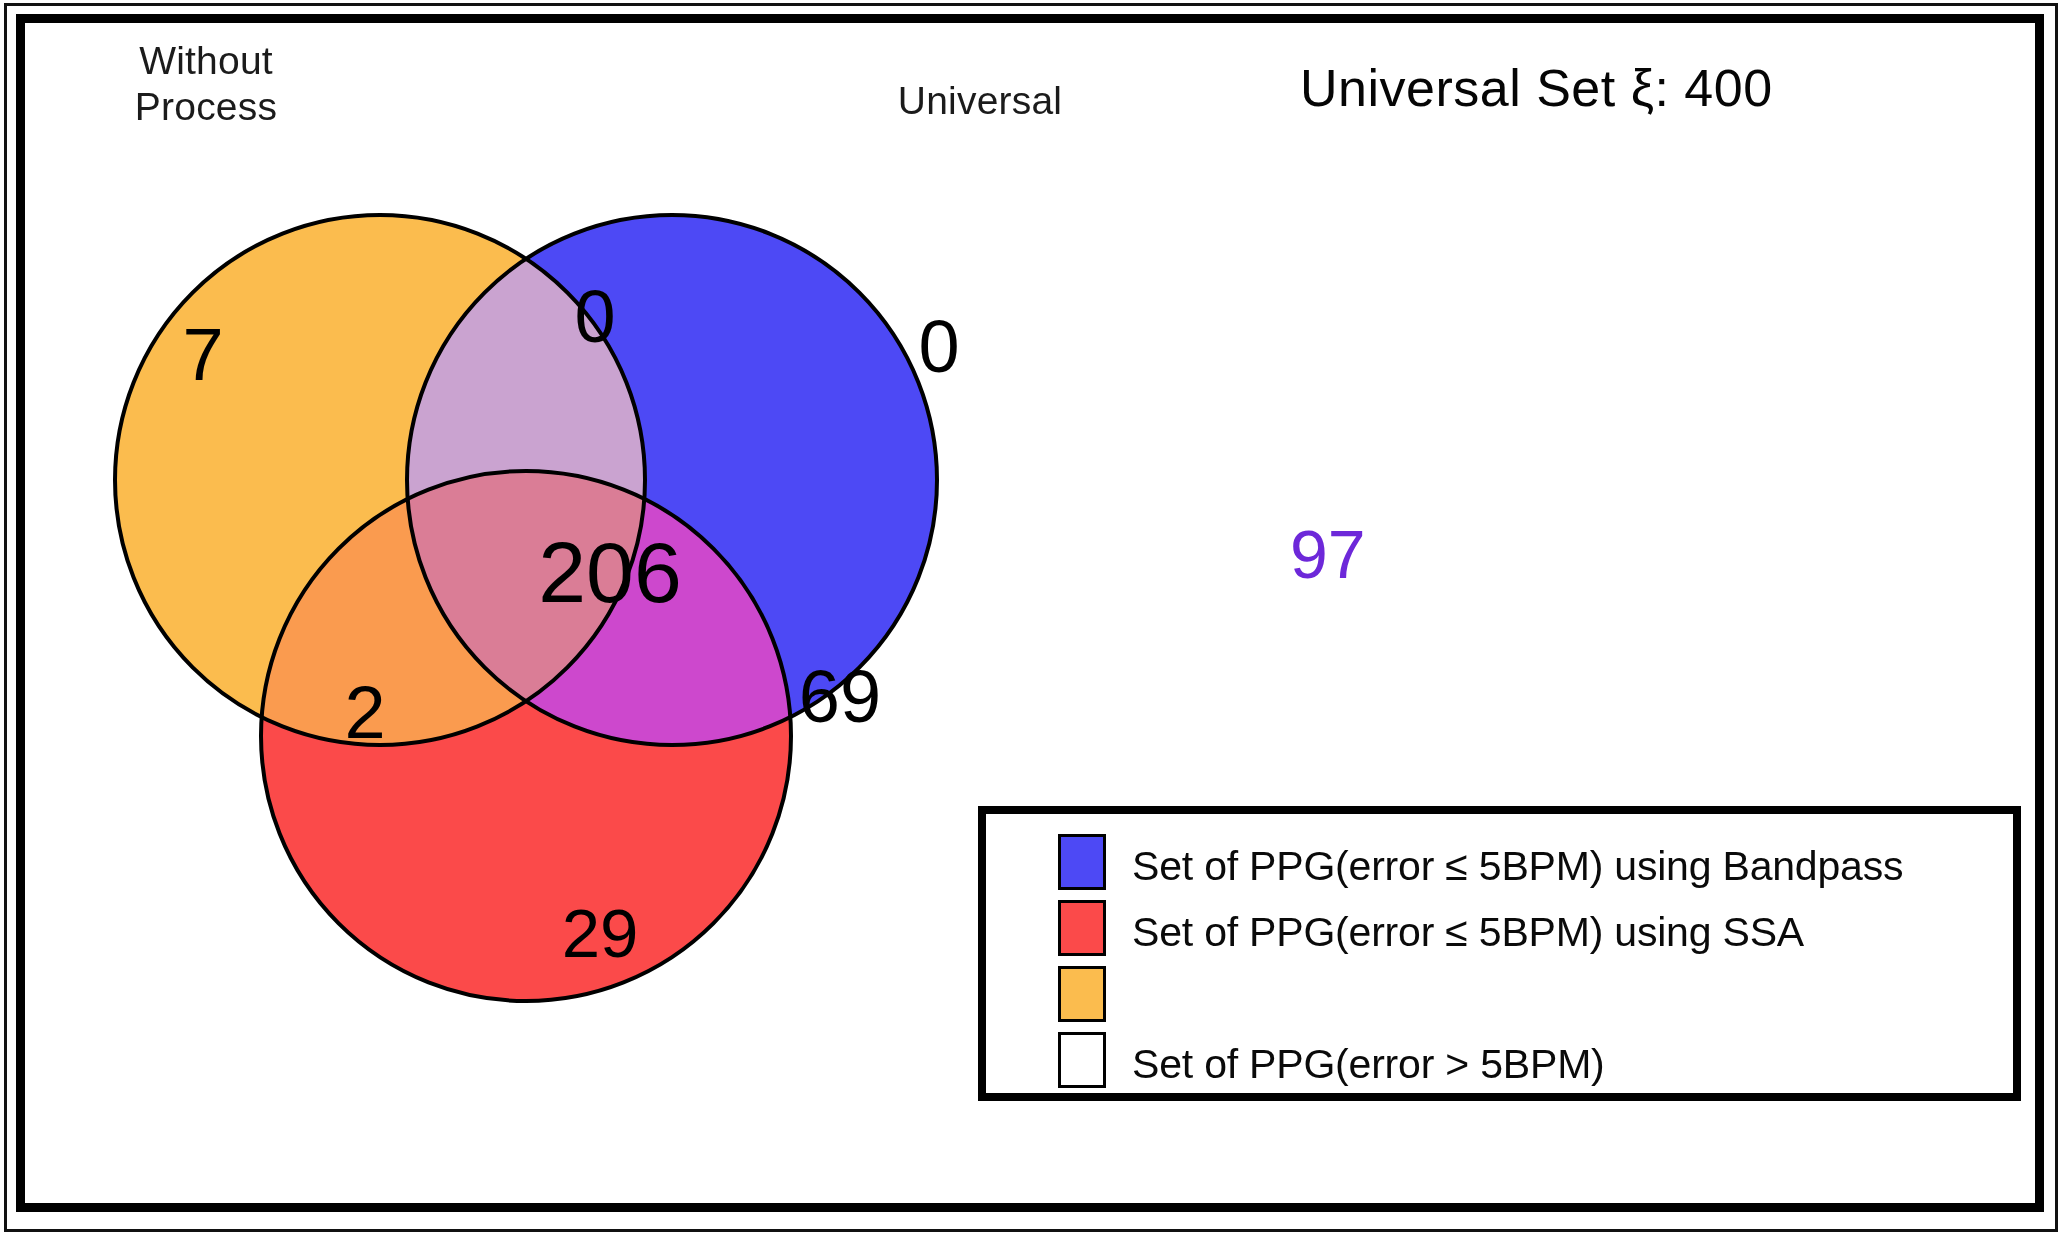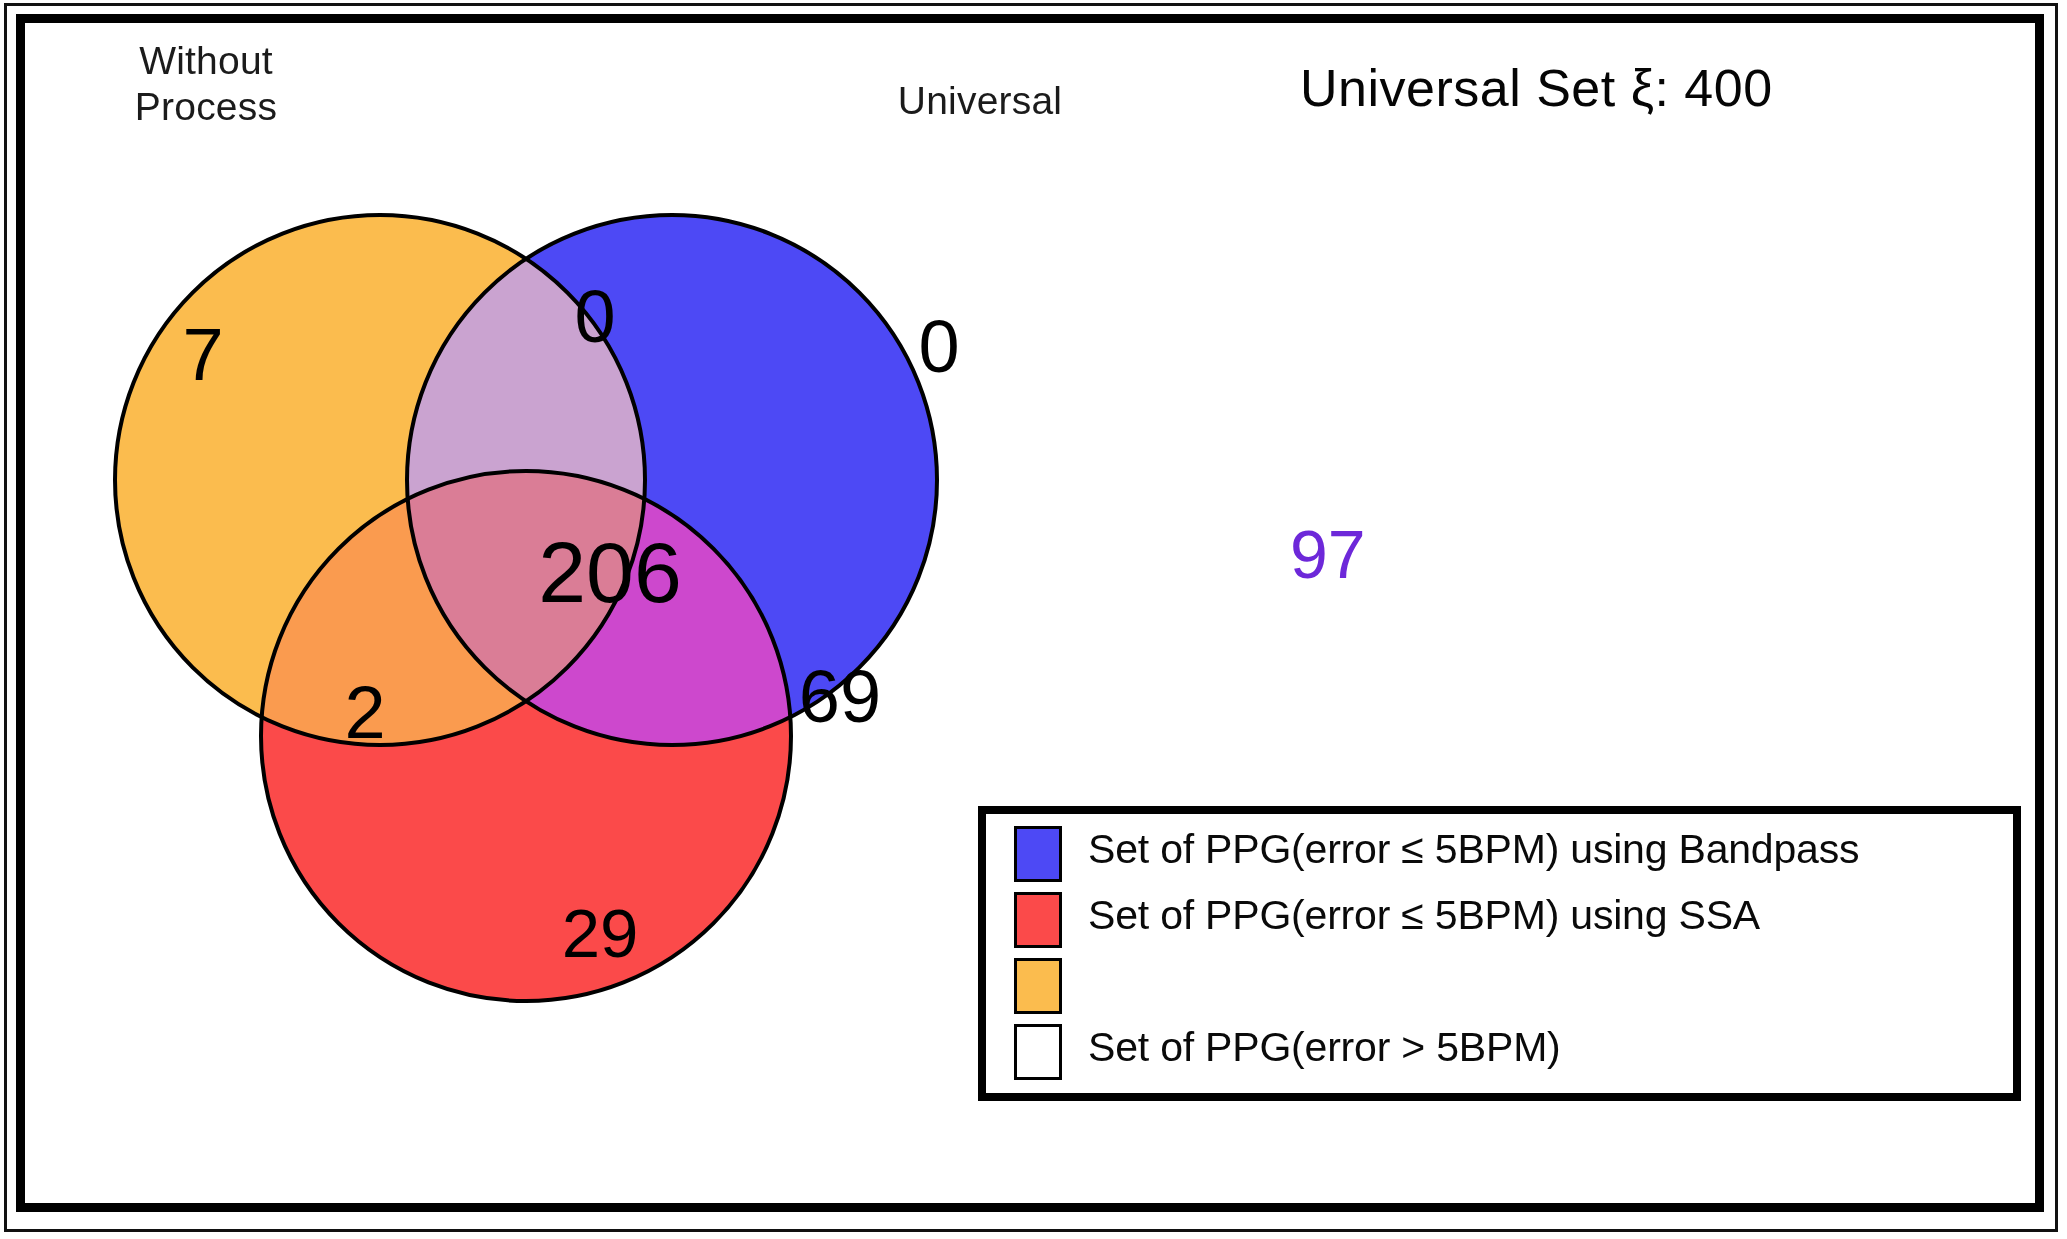--- a/index.html
+++ b/index.html
@@ -104,23 +104,24 @@
     top: 806px;
     width: 1043px;
     height: 295px;
     border: 8px solid #000000;
     background: #ffffff;
     box-sizing: border-box;
     padding: 12px 8px 12px 28px;
   }
   .legend-row {
     display: flex;
-    align-items: flex-start;
+    align-items: flex-end;
     height: 64px;
     margin-bottom: 2px;
+    margin-left: 44px;
   }
   .legend-swatch {
     width: 48px;
     height: 56px;
     border: 3px solid #000000;
     box-sizing: border-box;
     flex: 0 0 auto;
     margin-right: 26px;
   }
   .legend-text {

